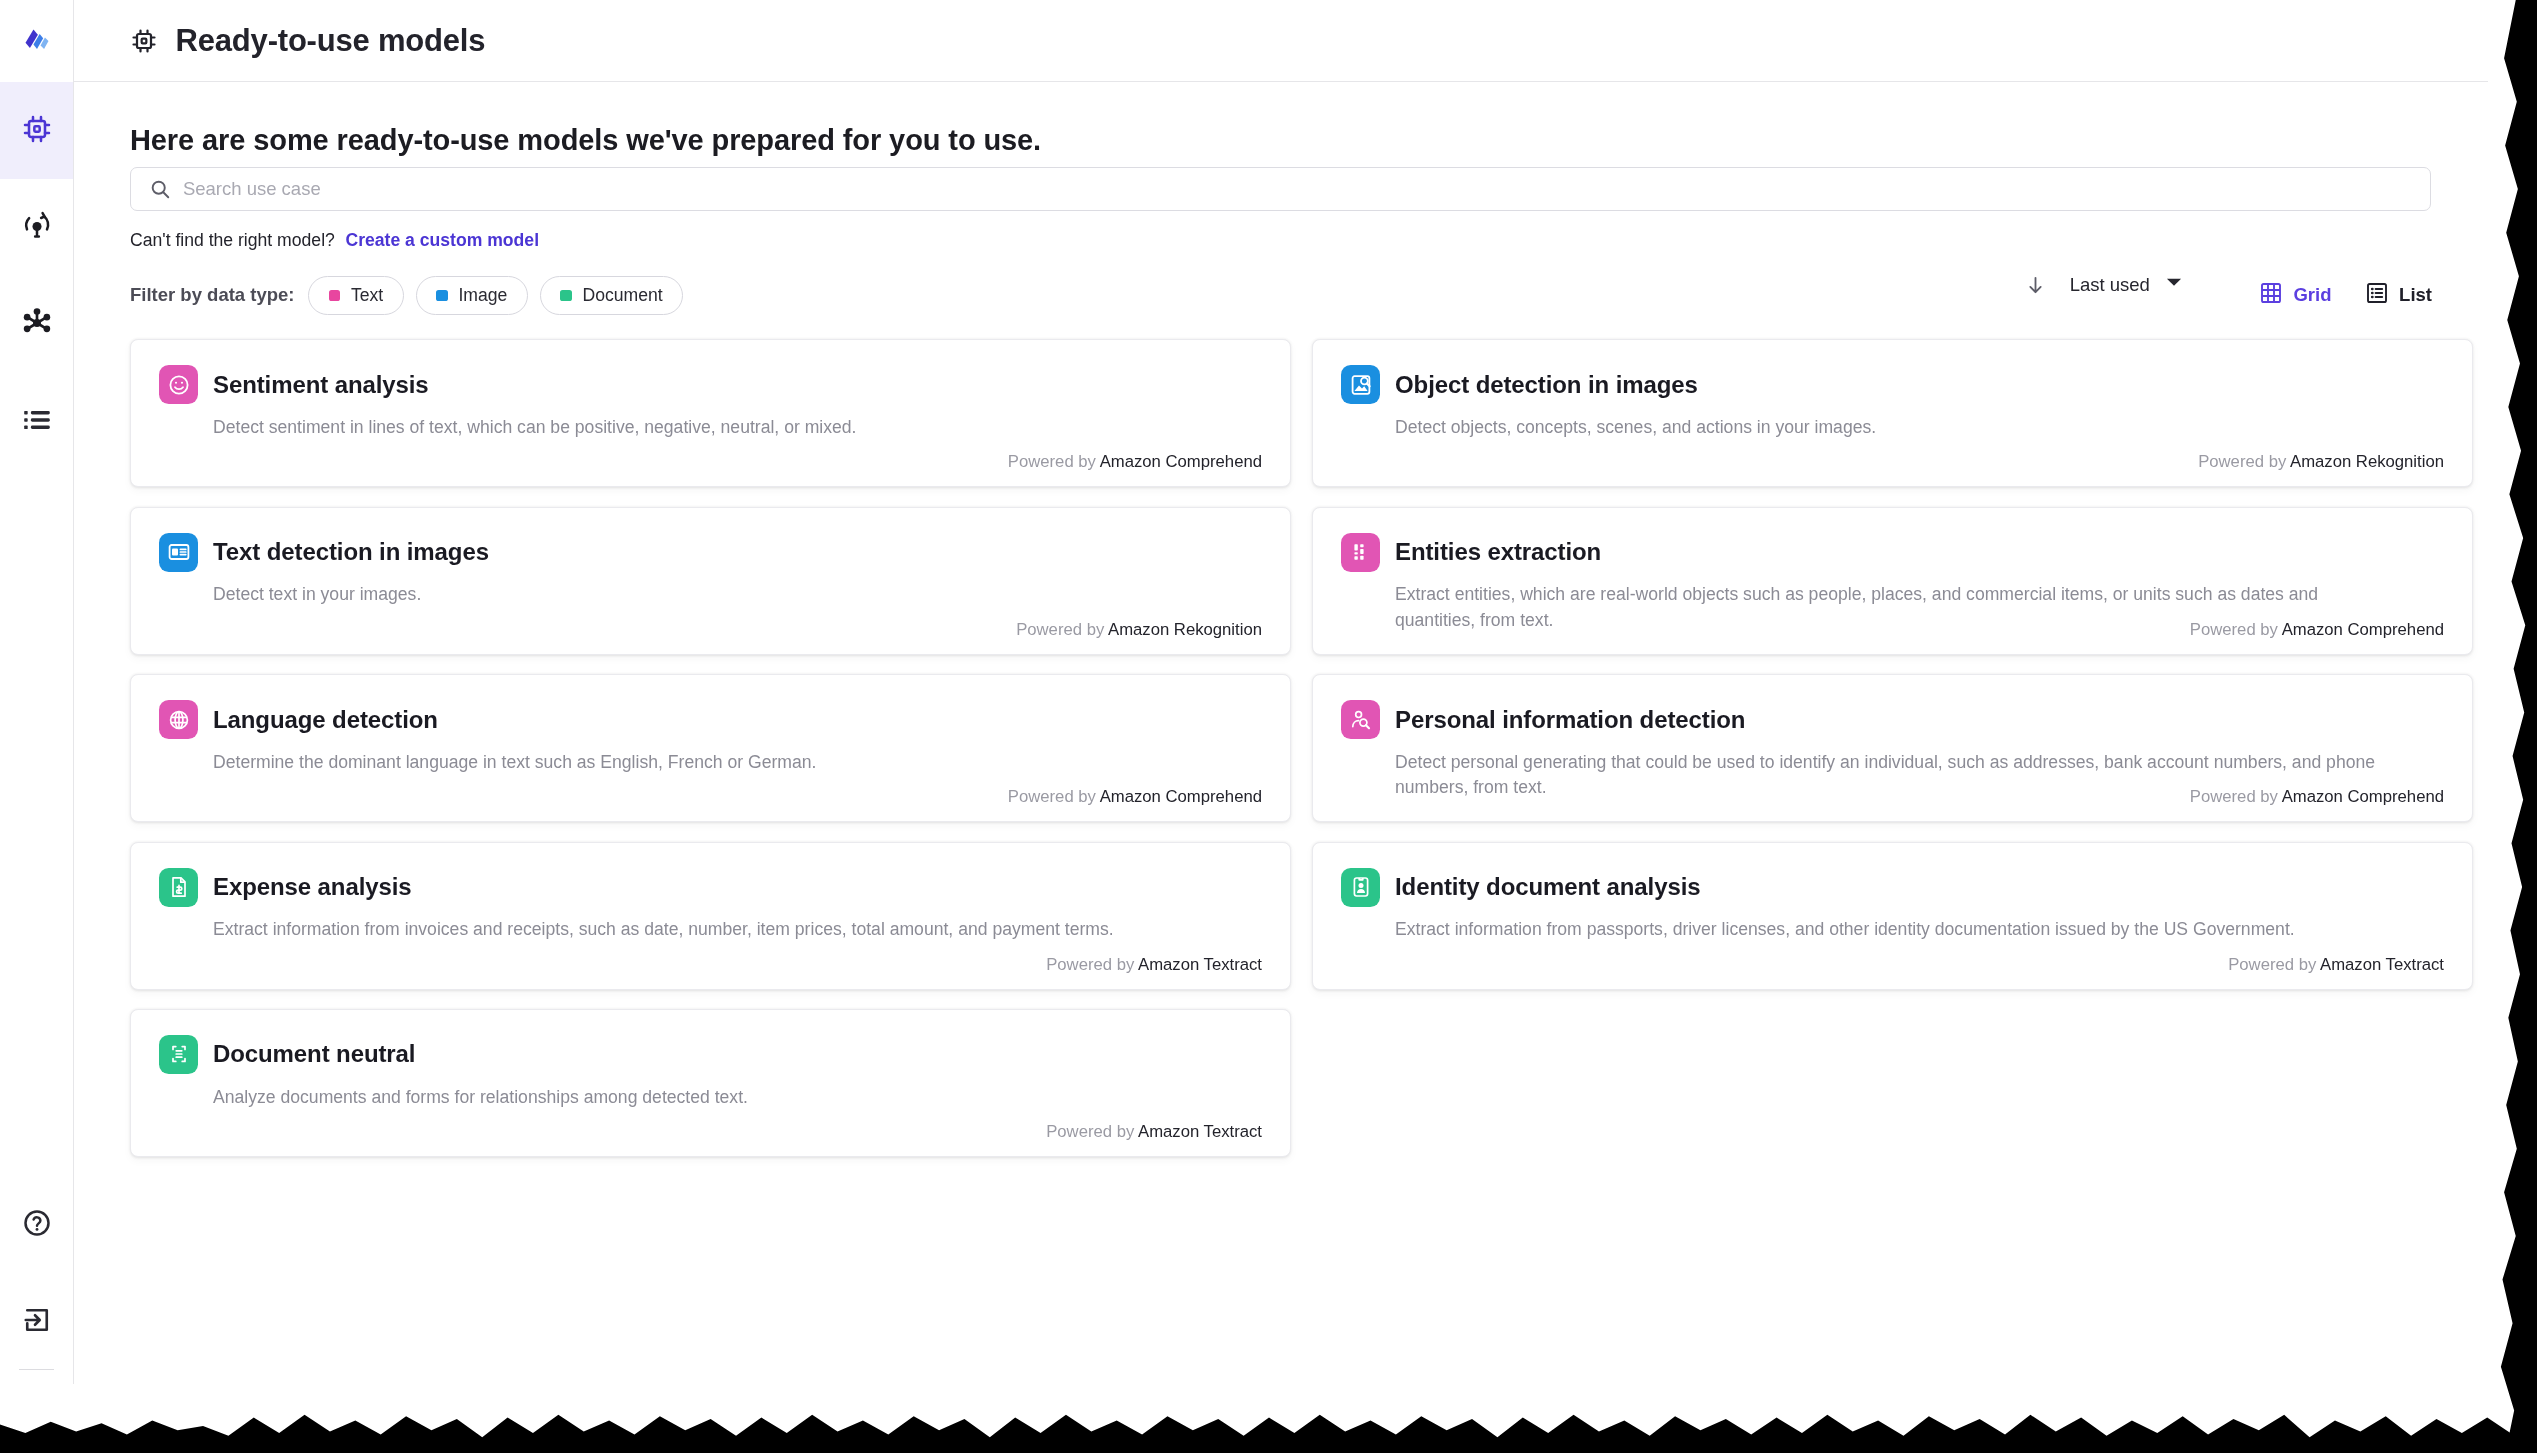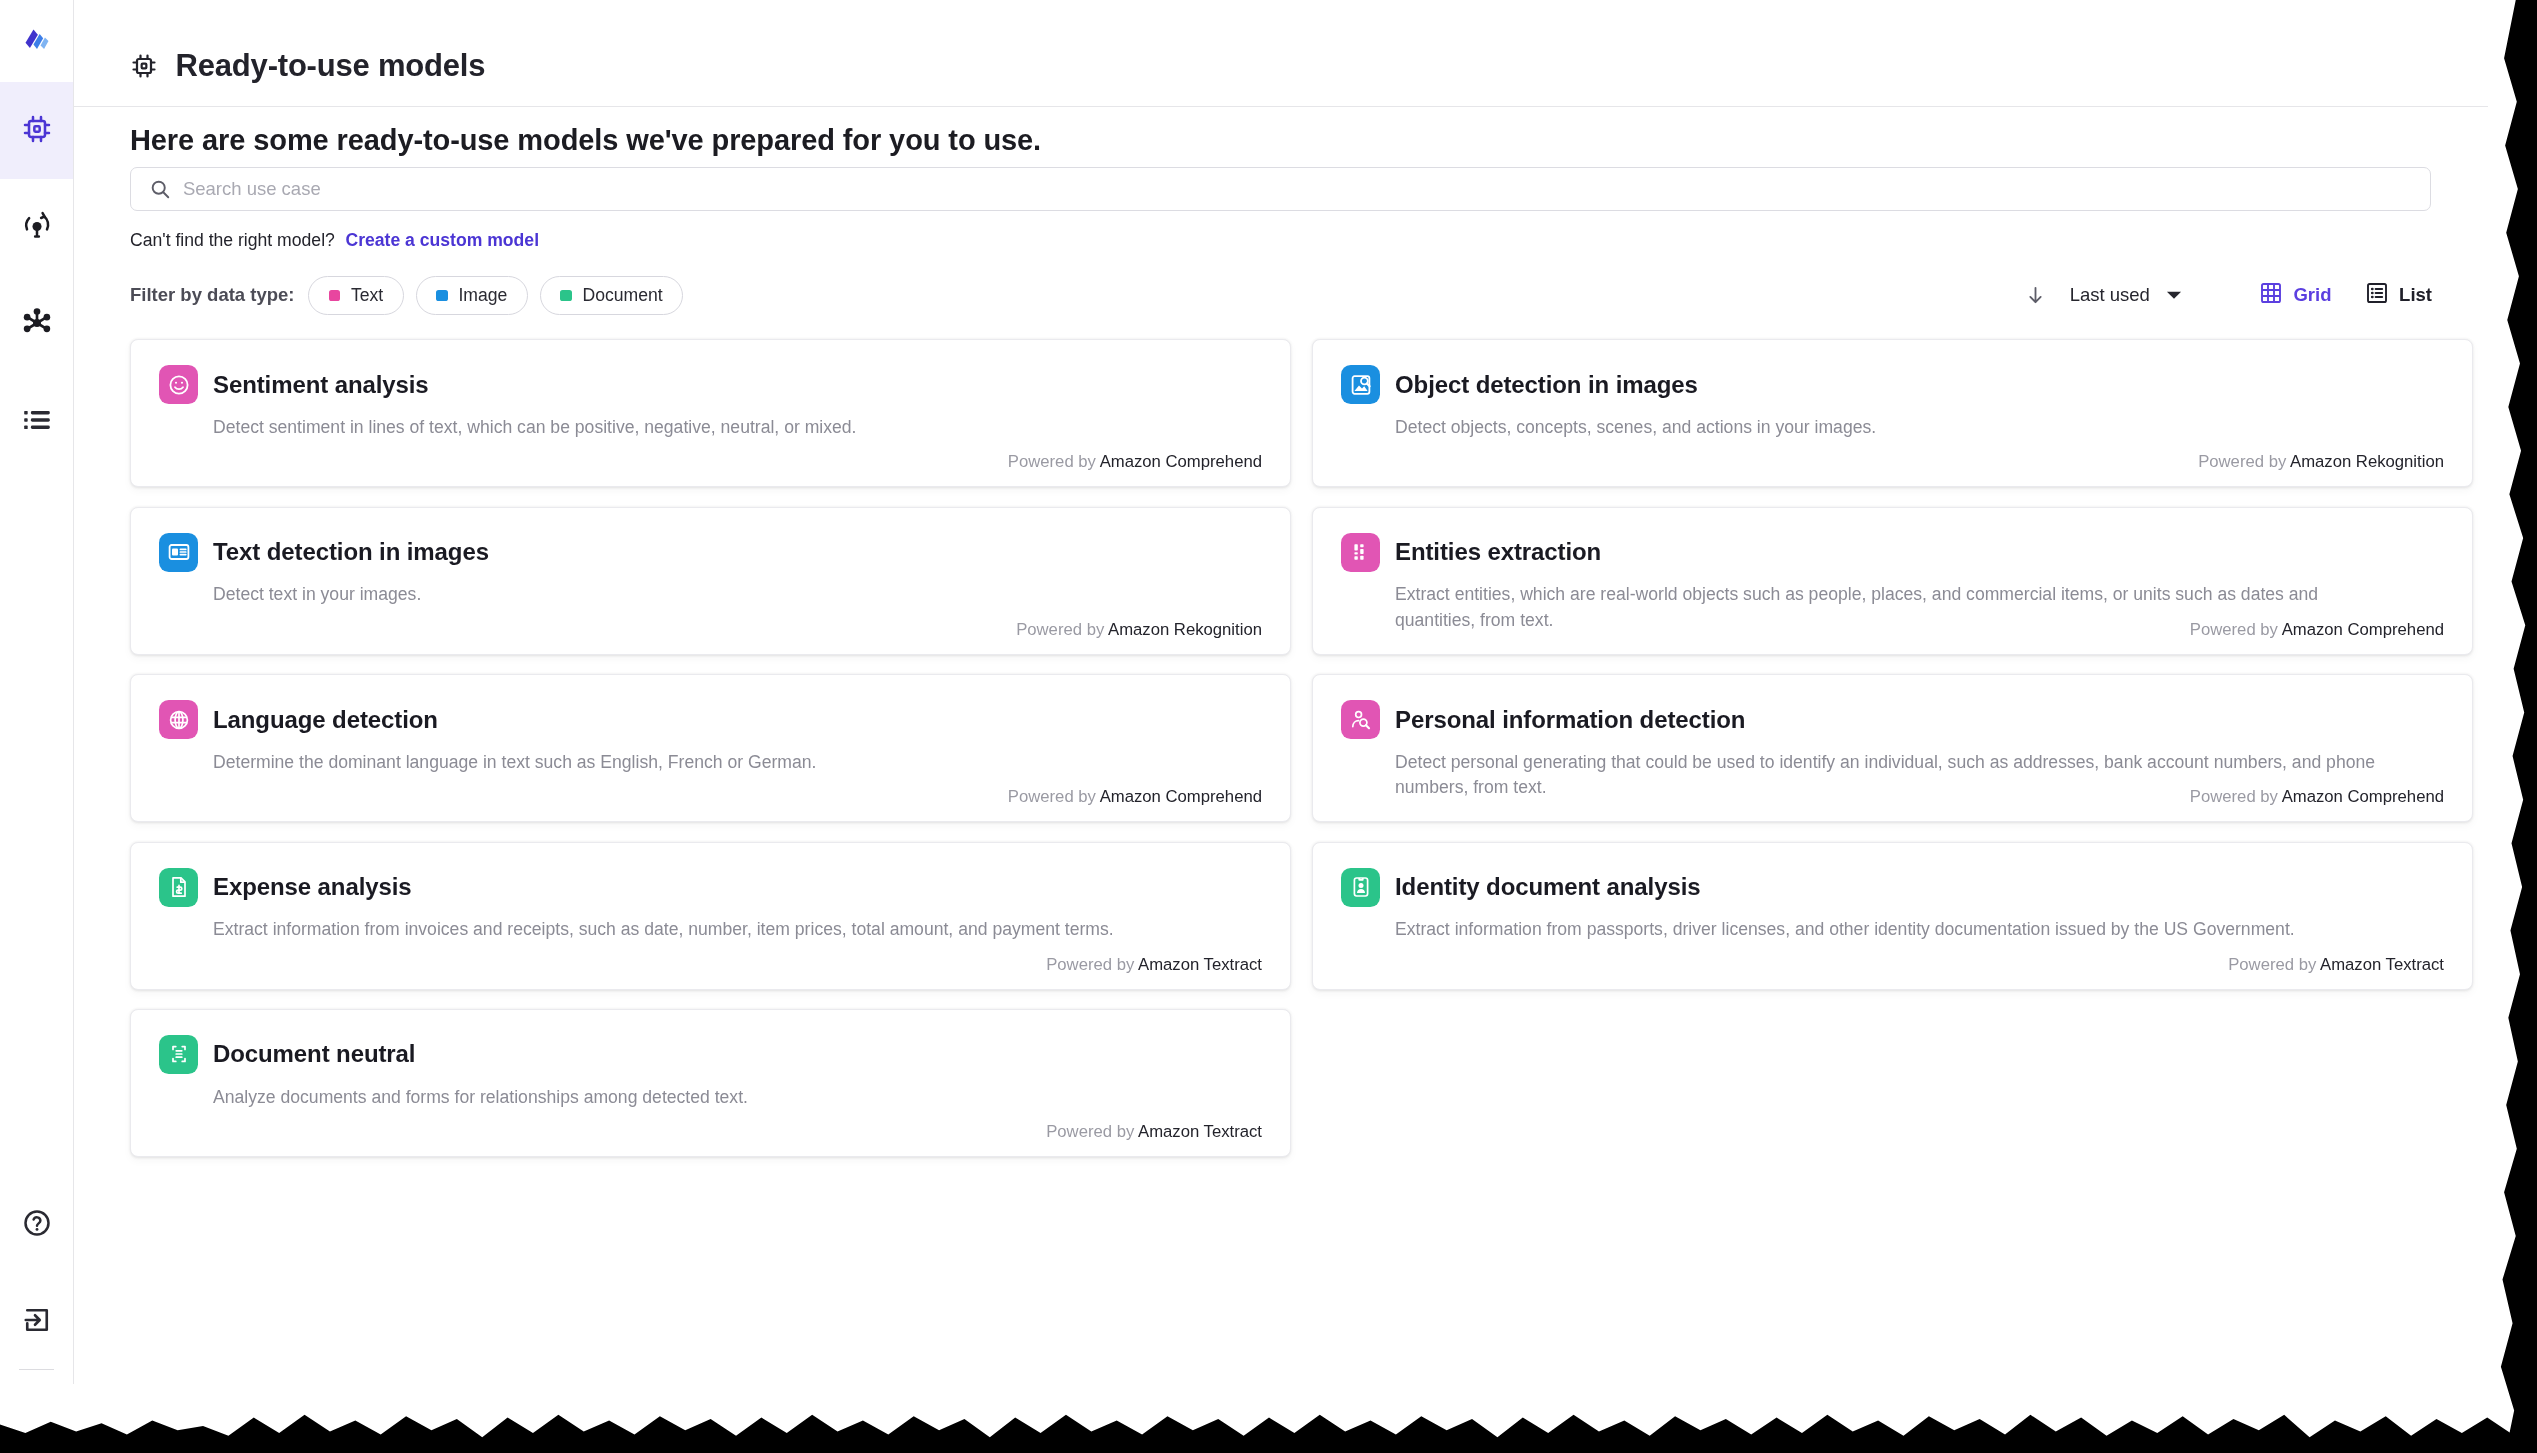--- a/index.html
+++ b/index.html
@@ -99,21 +99,20 @@
   
   #header {
     position: absolute;
     left: 74px; top: 0;
     width: 2414px; height: 82px;
     border-bottom: 0.9px solid #e6e6e9;
     background: #fff;
     display: flex; align-items: center;
     padding-left: 56px;
     z-index: 10;
-    margin-top: 25px;
   }
   #header .hdr-icon { margin-right: 17.6px; display: flex; }
   #header .hdr-title {
     font-size: 31px;
     font-weight: bold;
     color: #23232b;
     letter-spacing: -0.2px;
   }
 
   
@@ -202,21 +201,21 @@
   .chip .dot {
     width: 11.5px; height: 11.5px;
     border-radius: 2.6px;
     margin-right: 10.6px;
     display: inline-block;
   }
 
   .view-controls {
     position: absolute;
     right: 0; top: 0;
-    display: flex; align-items: center;
+    display: flex; 
     height: 42px;
   }
   .sort-arrow { margin-right: 23px; display: flex; cursor: pointer; }
   .sort-label {
     font-size: 18.5px; color: #26262e;
     cursor: pointer;
   }
   .sort-caret { margin: 0 44px 0 16px; cursor: pointer; }
   .view-btn {
     display: flex; align-items: center;

